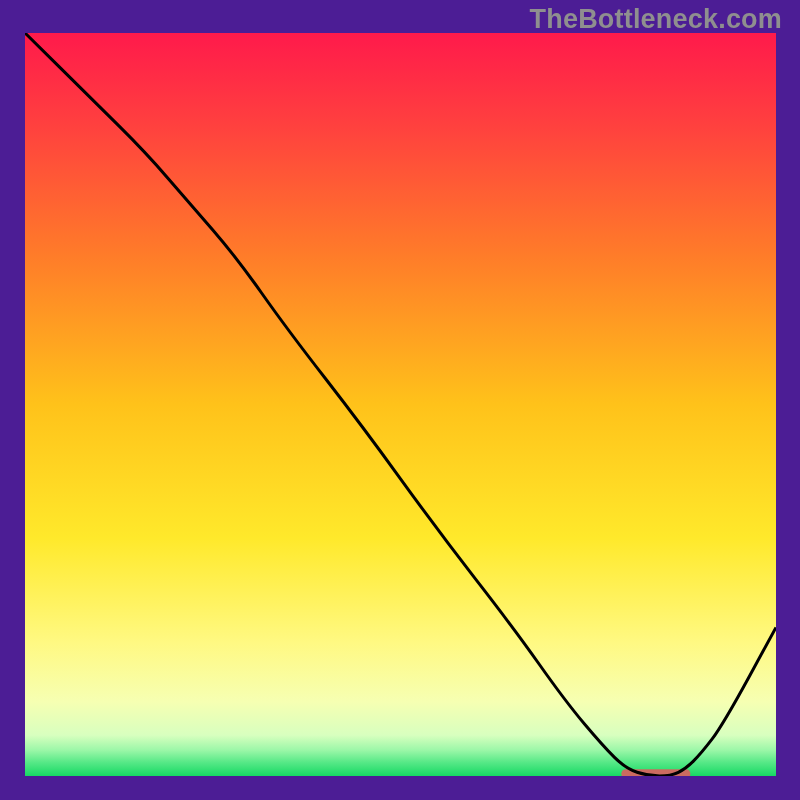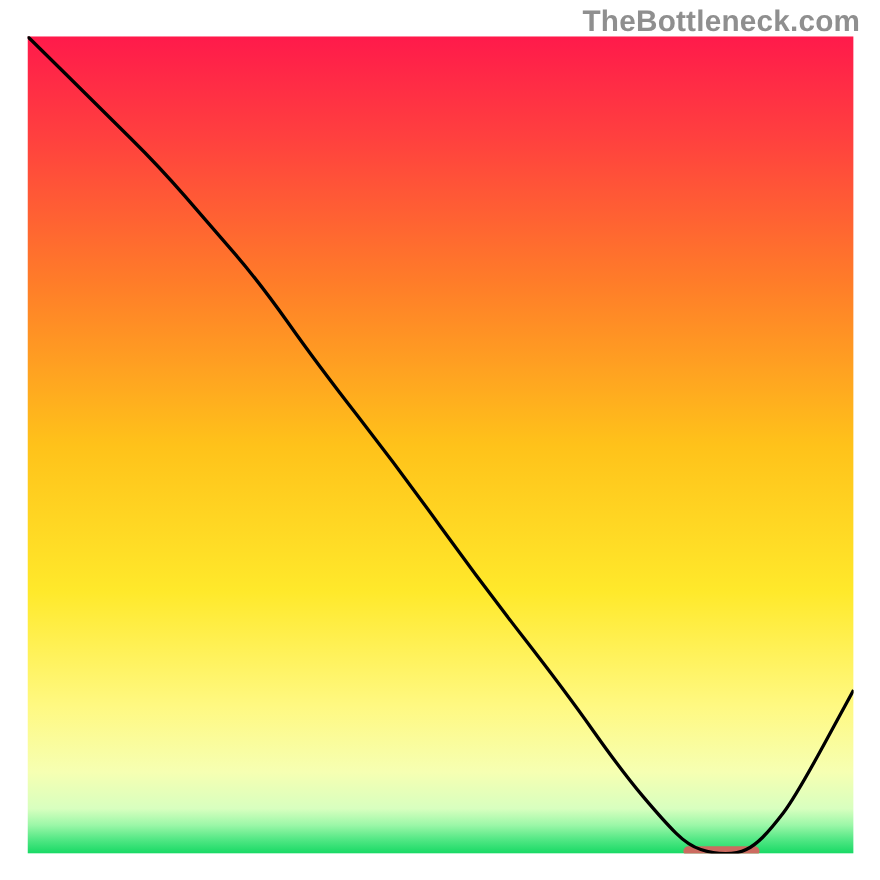--- a/index.html
+++ b/index.html
@@ -9,21 +9,21 @@
     height: 800px;
     background: #000000;
     overflow: hidden;
   }
   .frame {
     position: absolute;
     top: 0;
     left: 0;
     width: 800px;
     height: 800px;
-    background: #ffffff;
+    background: #4c1d95;
   }
   .watermark {
     position: absolute;
     top: 4px;
     right: 18px;
     font-family: Arial, Helvetica, sans-serif;
     font-size: 27px;
     font-weight: 600;
     color: #8f8f8f;
     letter-spacing: 0.2px;

